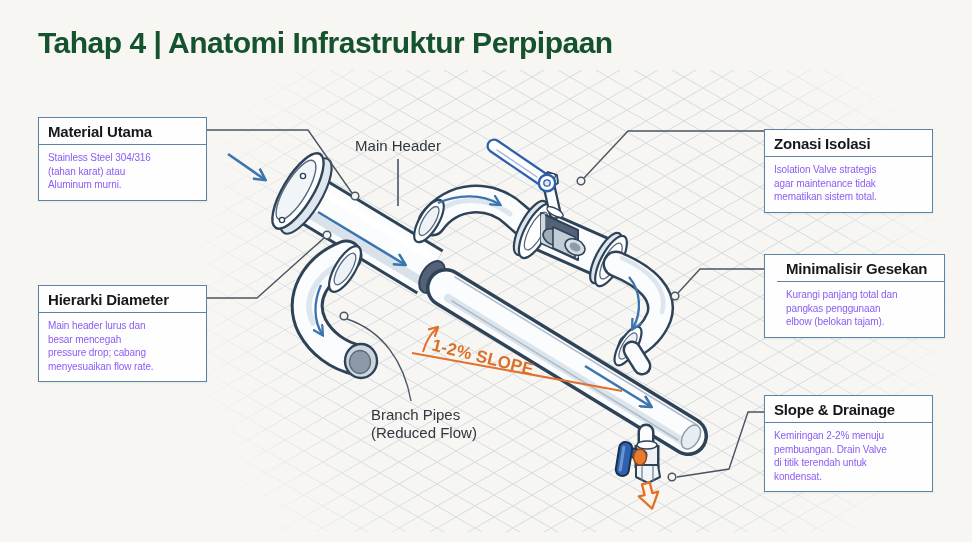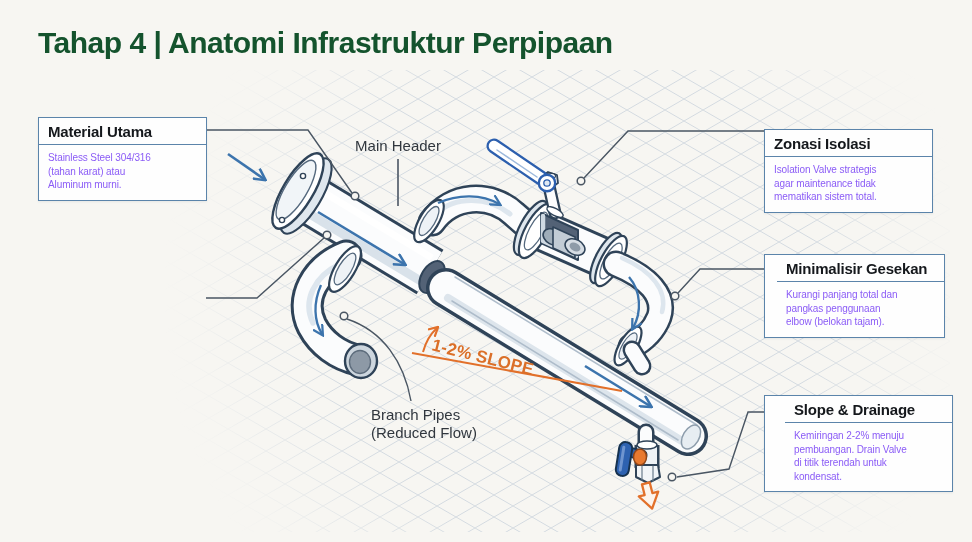--- a/index.html
+++ b/index.html
@@ -22,21 +22,21 @@
     letter-spacing:-0.2px;border-bottom:1.4px solid #5b84aa;
   }
   .callout p{
     margin:0;padding:6px 9px 8px;font-size:10px;line-height:1.36;color:#8b5cf6;
     white-space:pre;letter-spacing:-0.1px;
   }
   .co-material{left:38px;top:117px;}
   .co-hierarki{left:38px;top:285px;}
   .co-zonasi{left:764px;top:129px;}
   .co-minimalisir{left:764px;top:254px;padding-left:12px;}
-  .co-slope{left:764px;top:395px;padding-left:20px;}
+  .co-slope{left:764px;top:395px;}
   .lbl{font-size:15px;fill:#31373e;}
   .slope-txt{font-size:17px;font-weight:700;fill:#db6f28;letter-spacing:0.2px;}
 </style>
 </head>
 <body>
 
 <div class="stage">
 
   <svg width="972" height="542" viewBox="0 0 972 542">
     <defs>
@@ -225,20 +225,27 @@
 
   <div class="page-title">Tahap 4 | Anatomi Infrastruktur Perpipaan</div>
 
   <div class="callout co-material">
     <h3>Material Utama</h3>
     <p>Stainless Steel 304/316
 (tahan karat) atau
 Aluminum murni.</p>
   </div>
 
+  <div class="callout co-hierarki">
+    <h3>Hierarki Diameter</h3>
+    <p>Main header lurus dan
+besar mencegah
+pressure drop; cabang
+menyesuaikan flow rate.</p>
+  </div>
 
   <div class="callout co-zonasi">
     <h3>Zonasi Isolasi</h3>
     <p>Isolation Valve strategis
 agar maintenance tidak
 mematikan sistem total.</p>
   </div>
 
   <div class="callout co-minimalisir">
     <h3>Minimalisir Gesekan</h3>

